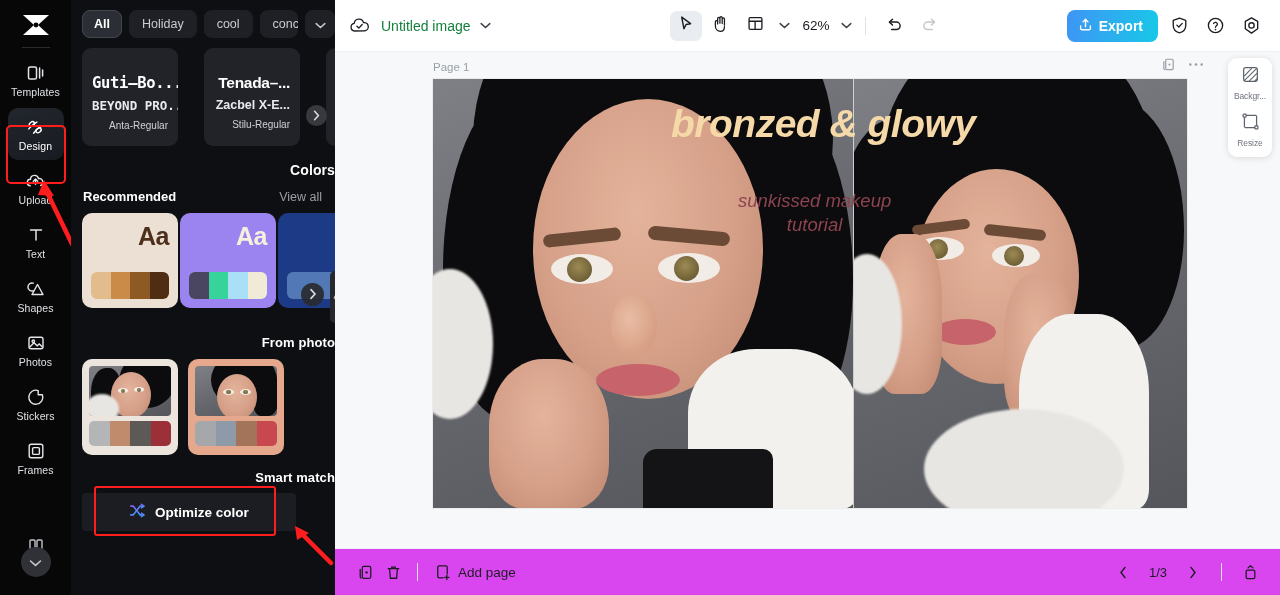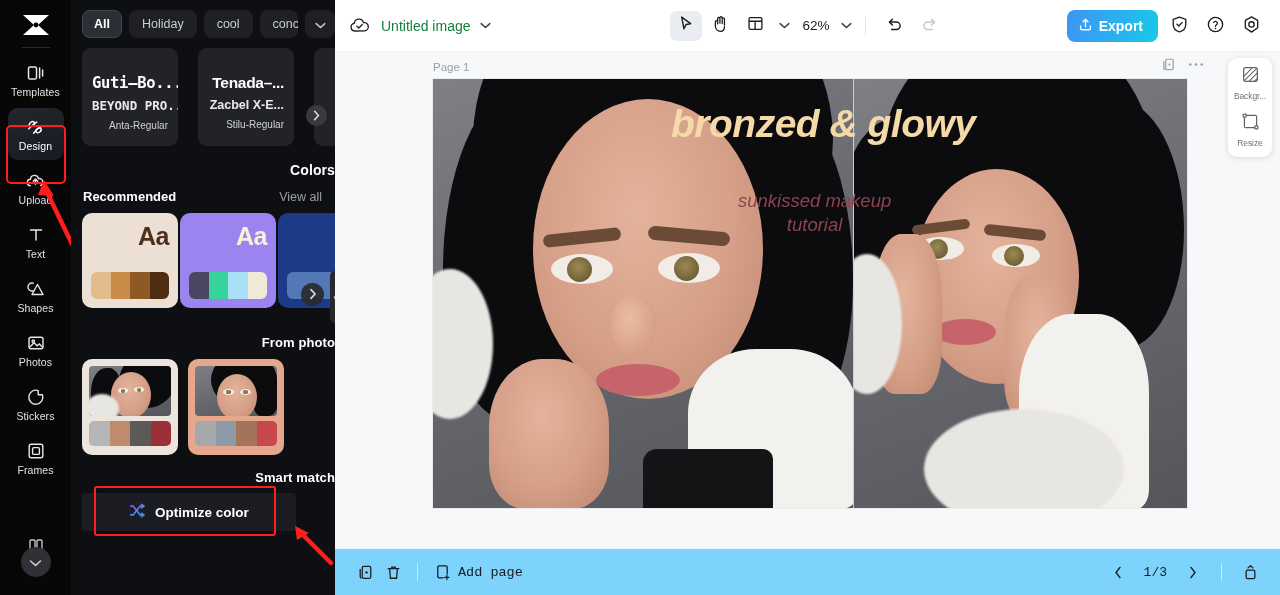--- a/index.html
+++ b/index.html
@@ -51,21 +51,21 @@
     color: #c9ccd2; font-size: 12.5px; display: flex; align-items: center;
     white-space: nowrap; cursor: pointer;
   }
   .tag.sel { background: #2b2e35; color: #ffffff; border: 1px solid #44474e; font-weight: bold; padding: 0 11px; }
   .tag.clip { max-width: 56px; overflow: hidden; }
   .tag-more {
     width: 30px; height: 28px; border-radius: 8px; background: #1e2025;
     display: flex; align-items: center; justify-content: center; cursor: pointer; flex: 0 0 30px;
   }
 
-  .fontrow { display: flex; gap: 20px; padding: 10px 0 0 11px; }
+  .fontrow { display: flex; gap: 26px; padding: 10px 0 0 11px; }
   .fontcard {
     width: 96px; height: 98px; background: #212329; border-radius: 9px;
     padding: 26px 10px 0; flex: 0 0 96px; cursor: pointer; overflow: hidden;
   }
   .fontcard .f1 { font-size: 15.5px; color: #fff; font-weight: bold; letter-spacing: -.3px; white-space: nowrap; }
   .fontcard .f2 { font-size: 12.5px; color: #e9eaed; margin-top: 6px; white-space: nowrap; font-weight: bold; }
   .fontcard .f3 { font-size: 10px; color: #cfd1d6; margin-top: 7px; white-space: nowrap; }
   .fontcard.mono .f1, .fontcard.mono .f2 { font-family: "DejaVu Sans Mono", monospace; }
 
   .sec-title { color: #fff; font-size: 14px; font-weight: bold; padding: 16px 0 0 12px; letter-spacing: .1px; }
@@ -155,22 +155,22 @@
 
   .rightdock {
     position: absolute; right: 8px; top: 6px; width: 44px; background: #fff;
     border-radius: 9px; box-shadow: 0 1px 6px rgba(0,0,0,.13); padding: 7px 0 9px;
     display: flex; flex-direction: column; align-items: center; gap: 11px; z-index: 6;
   }
   .dock-item { display: flex; flex-direction: column; align-items: center; gap: 3px; cursor: pointer; width: 44px; }
   .dock-item .dl { font-size: 8.5px; color: #6e747d; letter-spacing: -.1px; }
 
   .bottombar {
-    height: 47px; background: #7dd3fc; border-top: 1px solid #eef0f3;
-    display: flex; align-items: center; padding: 0 16px; flex: 0 0 47px; position: relative; font-family: Liberation Mono, monospace;
+    height: 47px; background: #d946ef; border-top: 1px solid #eef0f3;
+    display: flex; align-items: center; padding: 0 16px; flex: 0 0 47px; position: relative;
   }
   .bbtn { width: 28px; height: 28px; display:flex;align-items:center;justify-content:center; cursor:pointer; }
   .addpage { display: flex; align-items: center; gap: 7px; font-size: 13.5px; color: #1b1d22; cursor: pointer; margin-left: 6px; }
   .pager { position: absolute; right: 16px; display: flex; align-items: center; gap: 12px; }
   .pnum { font-size: 13px; color: #1b1d22; }
 
   
   .face-bg { position: absolute; inset: 0; background: linear-gradient(160deg,#7f8086 0%, #65666c 55%, #55565c 100%); }
   .skin { position: absolute; border-radius: 50%; background: radial-gradient(ellipse at 45% 38%, #e4b39b 0%, #d6a089 52%, #bf8770 100%); }
   .hairblob { position: absolute; background: #0c0b0d; border-radius: 50%; }
@@ -522,21 +522,21 @@
         <span class="tbtn">
           <span>
             <svg width="17" height="16" viewBox="0 0 18 17" fill="none" stroke="#c3c6cc" stroke-width="1.5" stroke-linecap="round" stroke-linejoin="round">
                 <path d="M13.7 6.4H7a4 4 0 0 0 0 8h5"></path>
                 <path d="M11.1 3.4 L14.4 6.5 L11.1 9.5"></path>
               </svg>
           </span>
         </span>
       </div>
 
-      <div style="margin-left:auto;display:flex;align-items:flex-start">
+      <div style="margin-left:auto;display:flex;align-items:center">
         <div class="export">
           <span>
             <svg width="15" height="15" viewBox="0 0 16 16" fill="none" stroke="#fff" stroke-width="1.5" stroke-linecap="round" stroke-linejoin="round">
                 <path d="M8 10.4V2.6M5.4 5.2 L8 2.4 L10.6 5.2"></path>
                 <path d="M2.8 9.6v2.6a1.4 1.4 0 0 0 1.4 1.4h7.6a1.4 1.4 0 0 0 1.4-1.4V9.6"></path>
               </svg>
           </span>
           <span>Export</span>
         </div>
         <span class="ticon">

